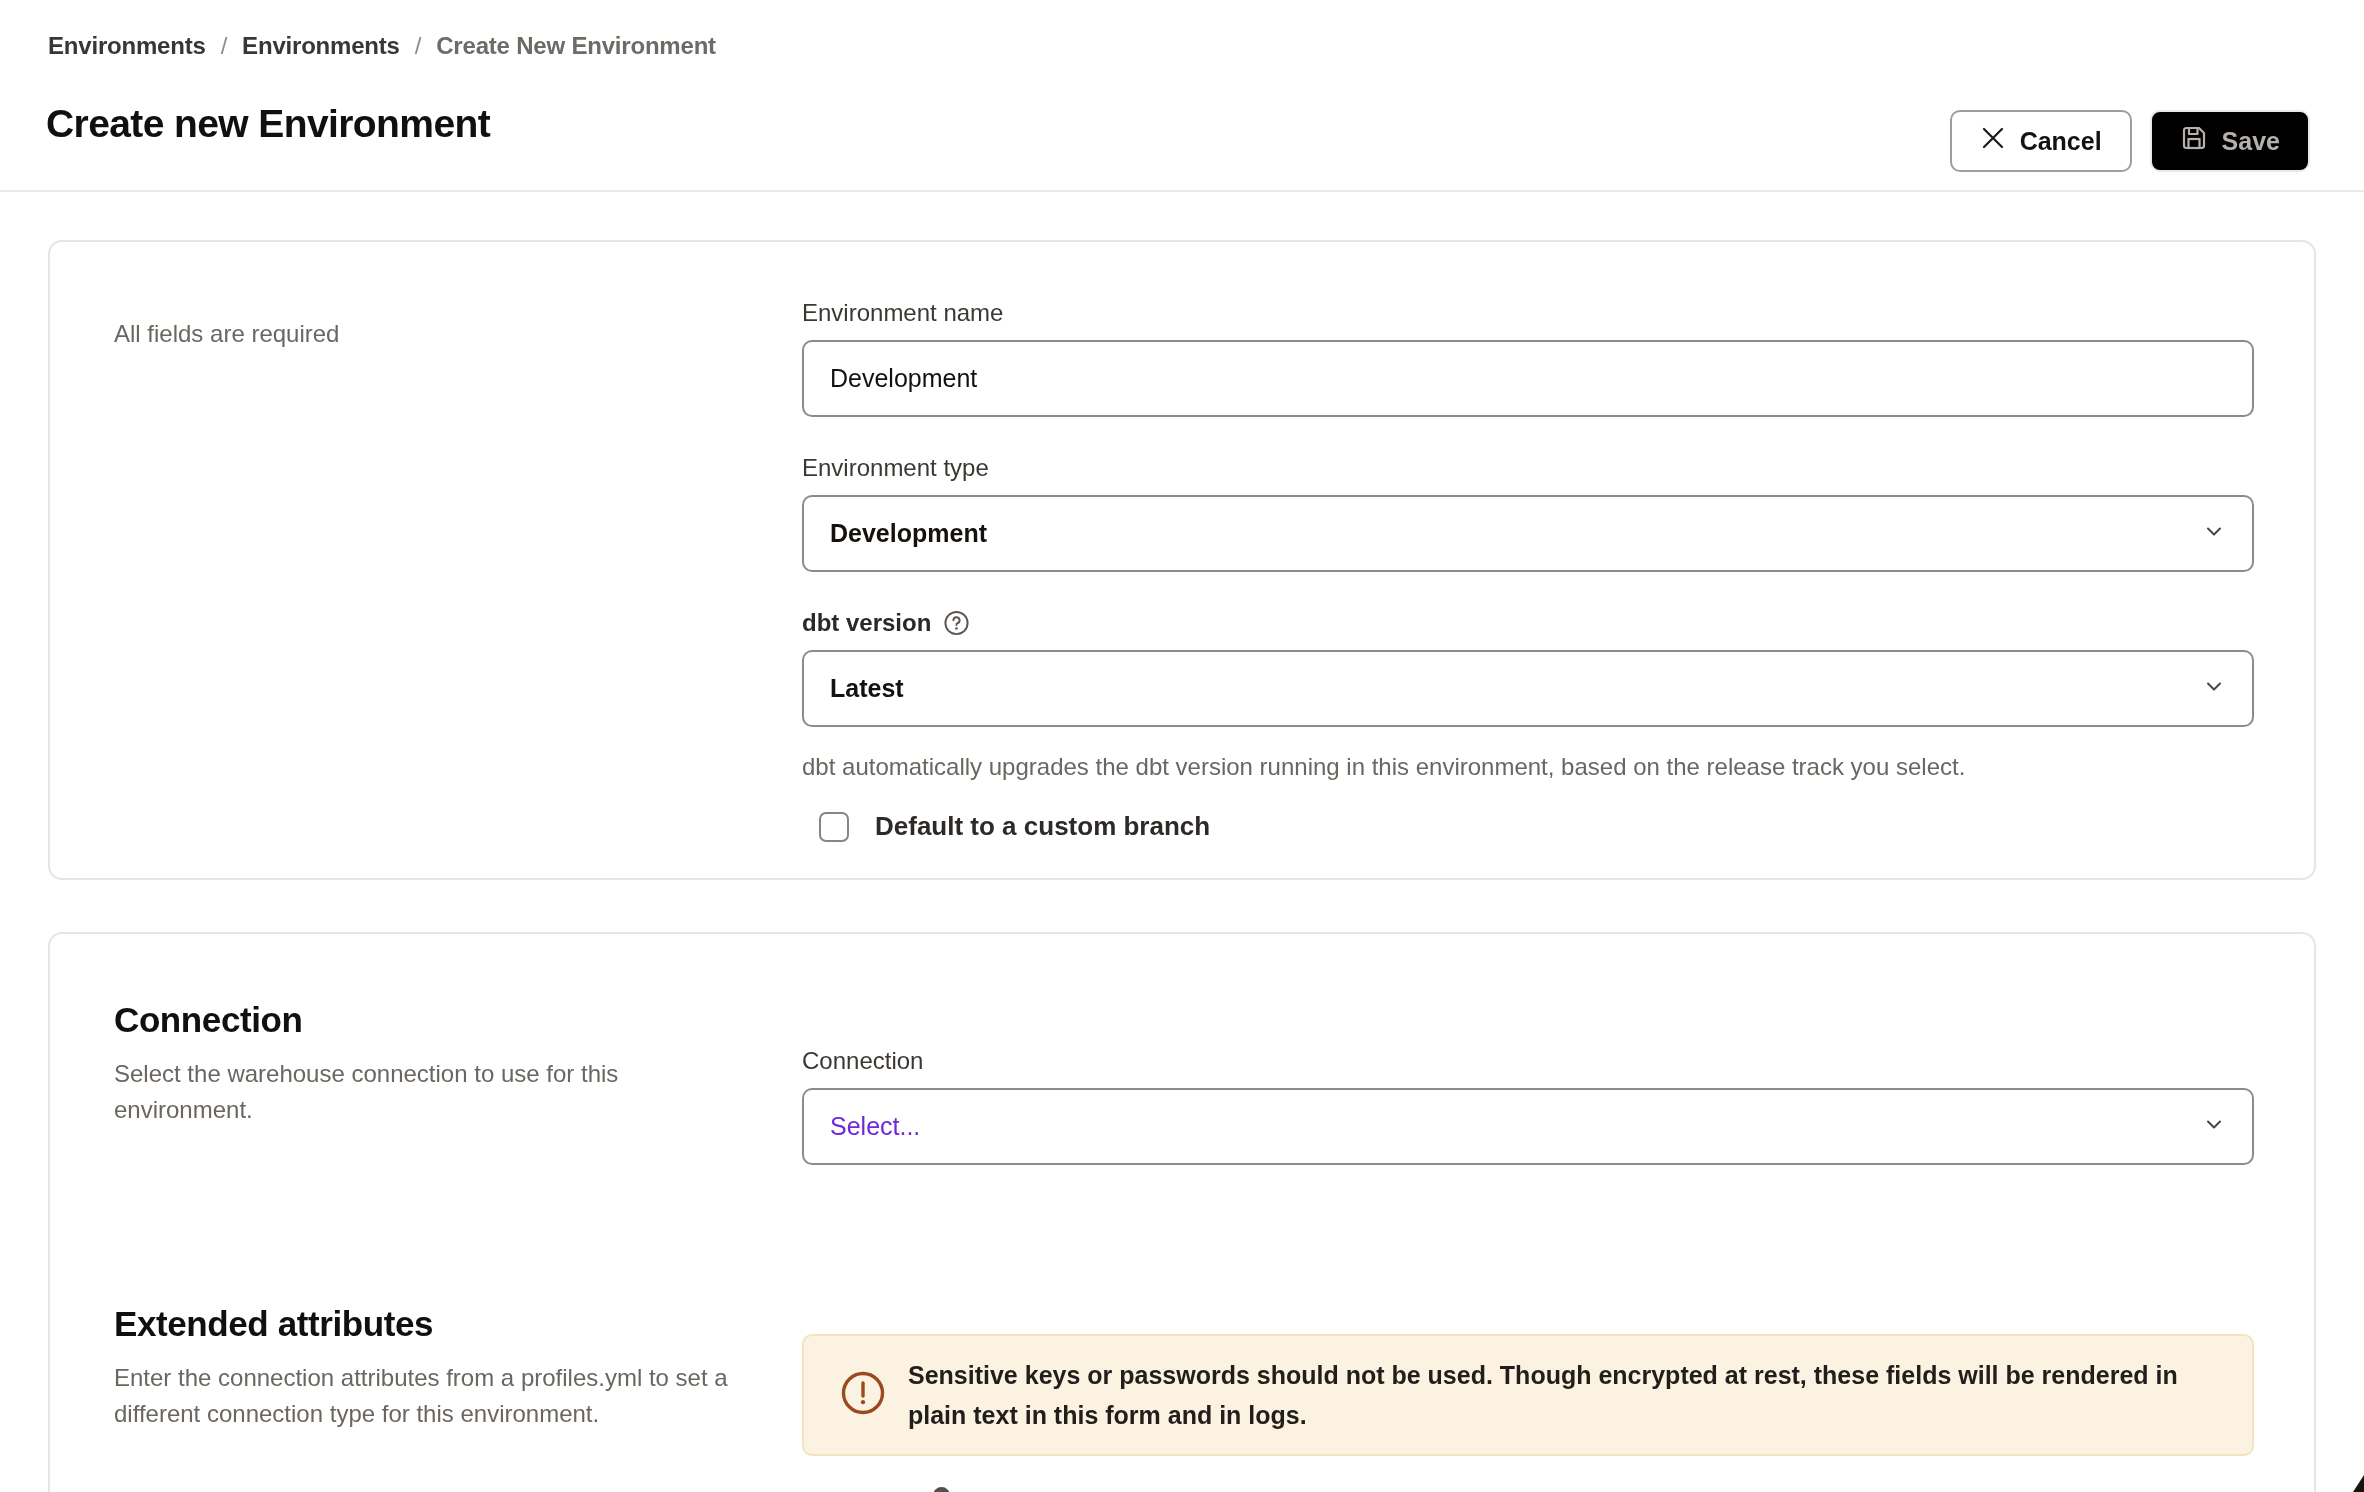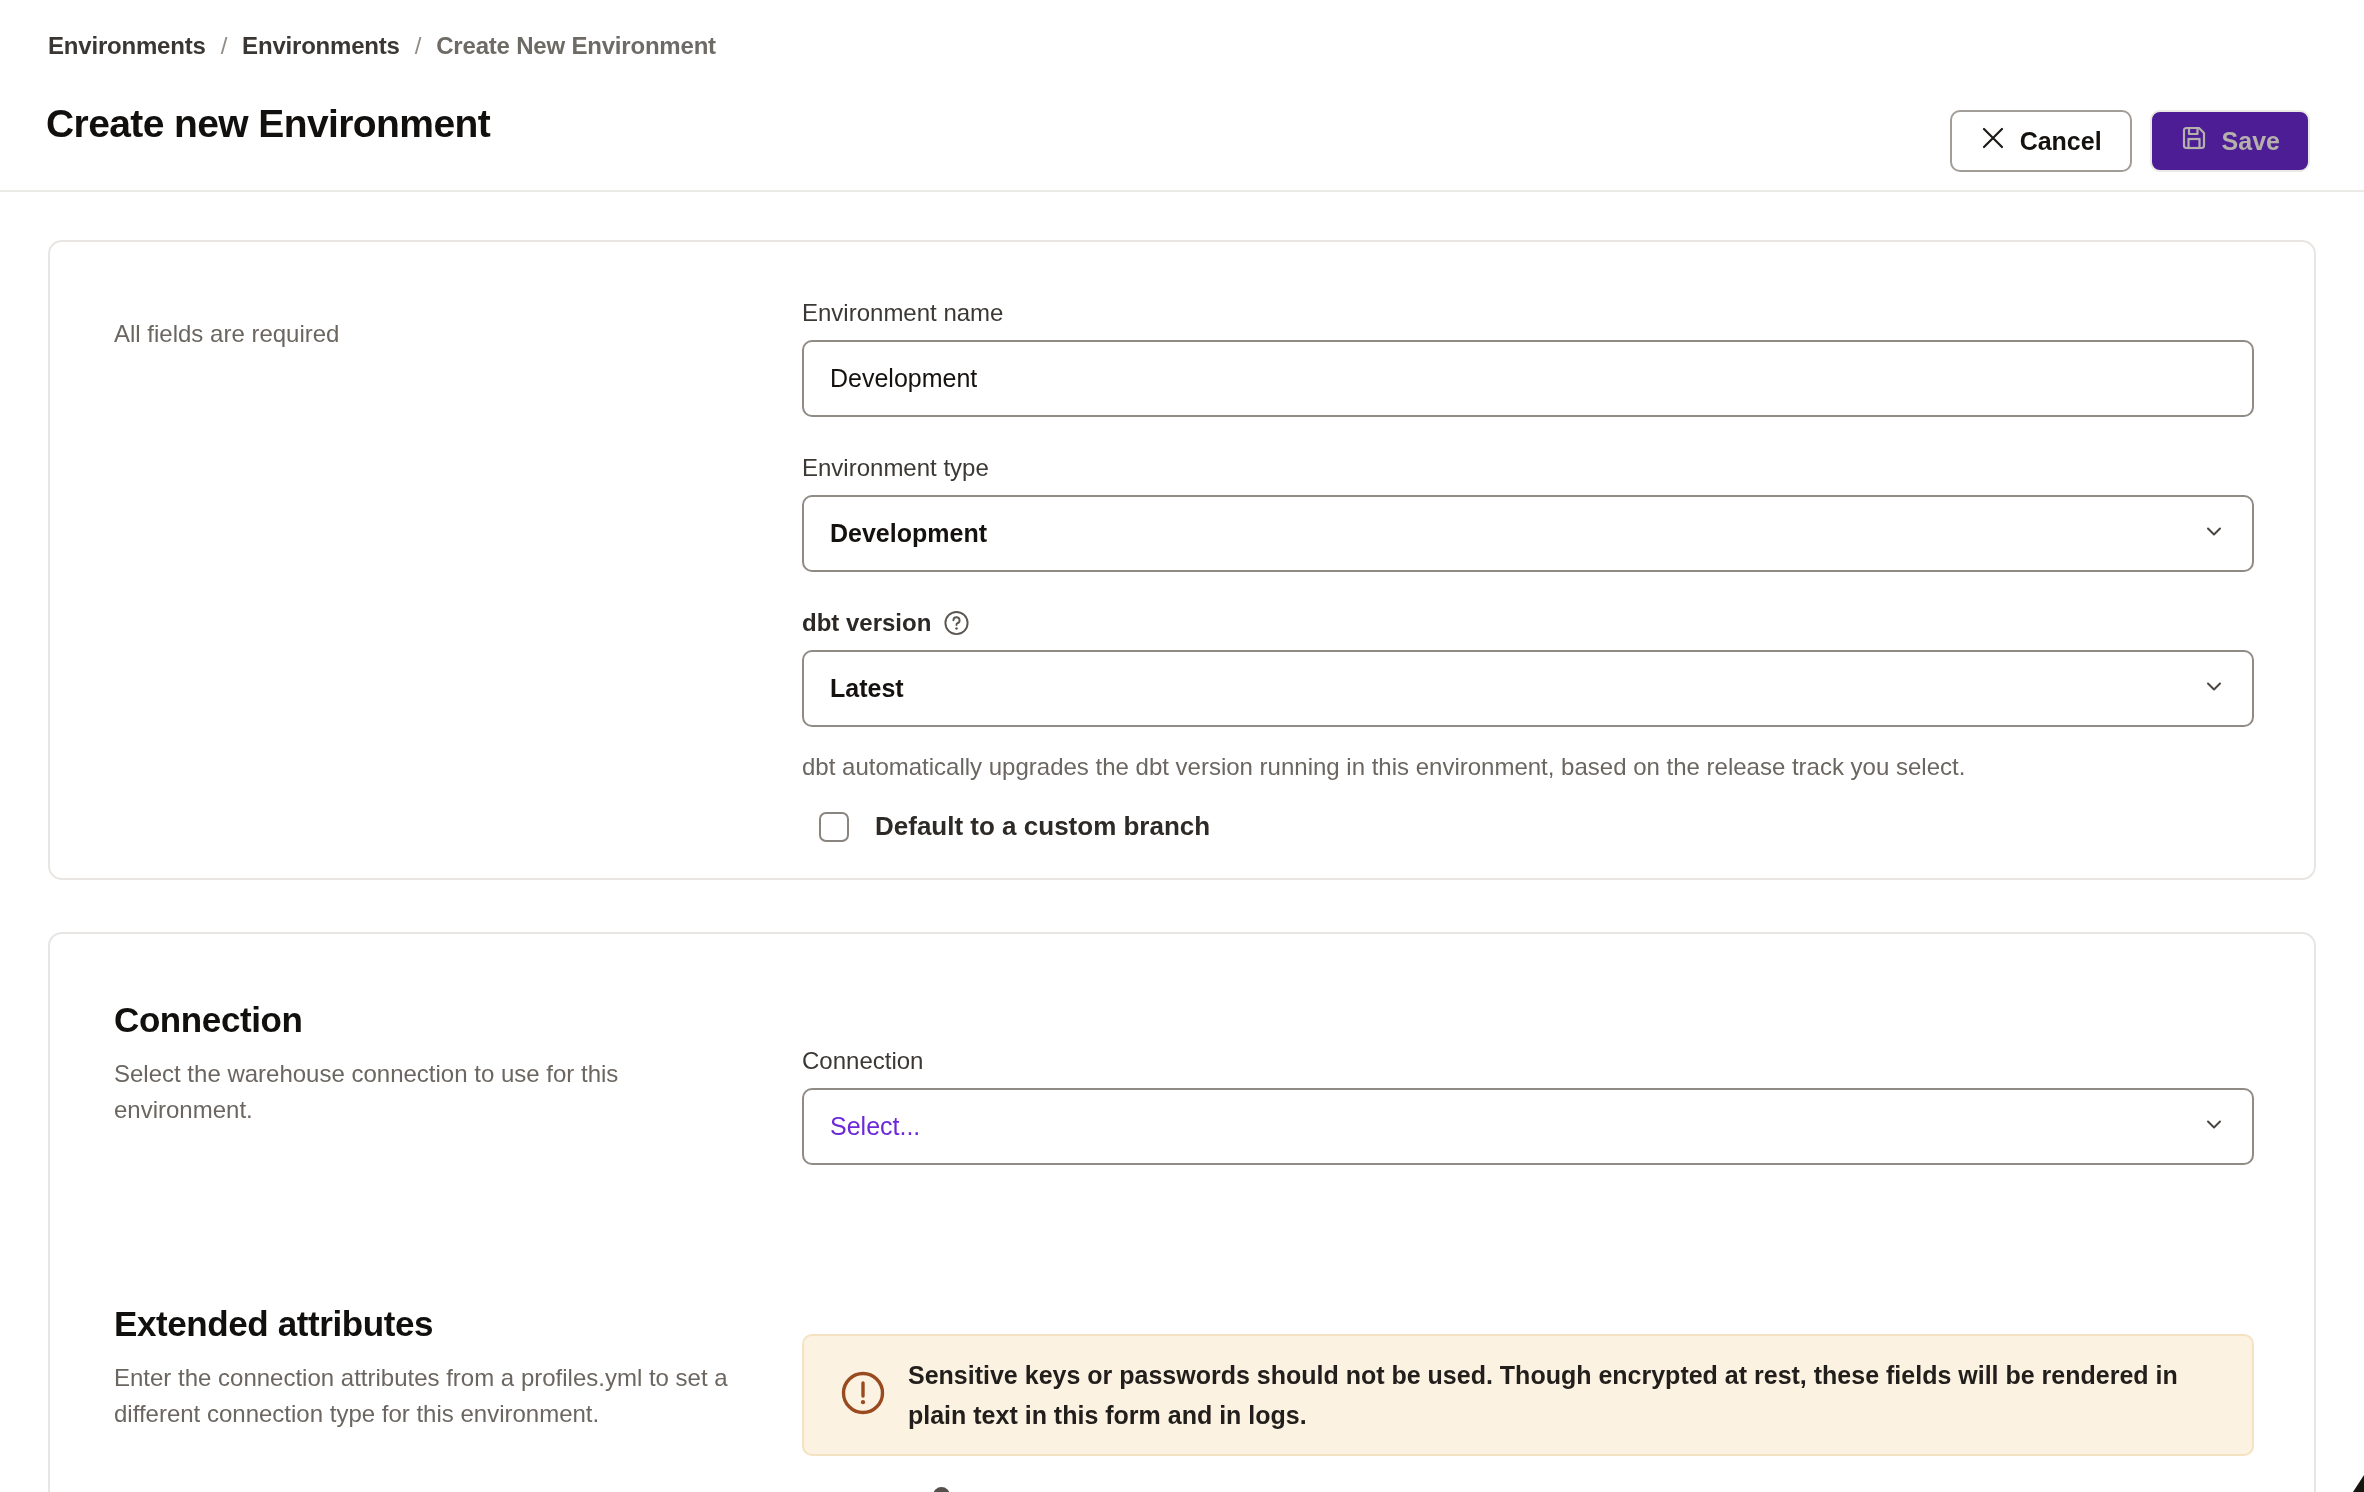--- a/index.html
+++ b/index.html
@@ -31,21 +31,21 @@
     position:absolute; top:110px; right:54px;
     display:flex; gap:18px;
   }
   .btn {
     height:62px; border-radius:10px;
     display:flex; align-items:center; justify-content:center; gap:14px;
     font-size:25px; font-weight:600; padding:0 28px;
     cursor:pointer; white-space:nowrap;
   }
   .btn-cancel { background:#ffffff; border:2px solid #a39d97; color:#14110f; }
-  .btn-save   { background:#4c1d95; border:2px solid #ebe9e6; color:#b5b0ab; cursor:default; }
+  .btn-save   { background:#000000; border:2px solid #ebe9e6; color:#b5b0ab; cursor:default; }
 
   .header-divider {
     position:absolute; top:190px; left:0; width:2364px; height:2px; background:#eceae7;
   }
 
   
   .card {
     position:absolute; left:48px; width:2268px;
     background:#ffffff; border:2px solid #e8e5e2; border-radius:14px;
   }

